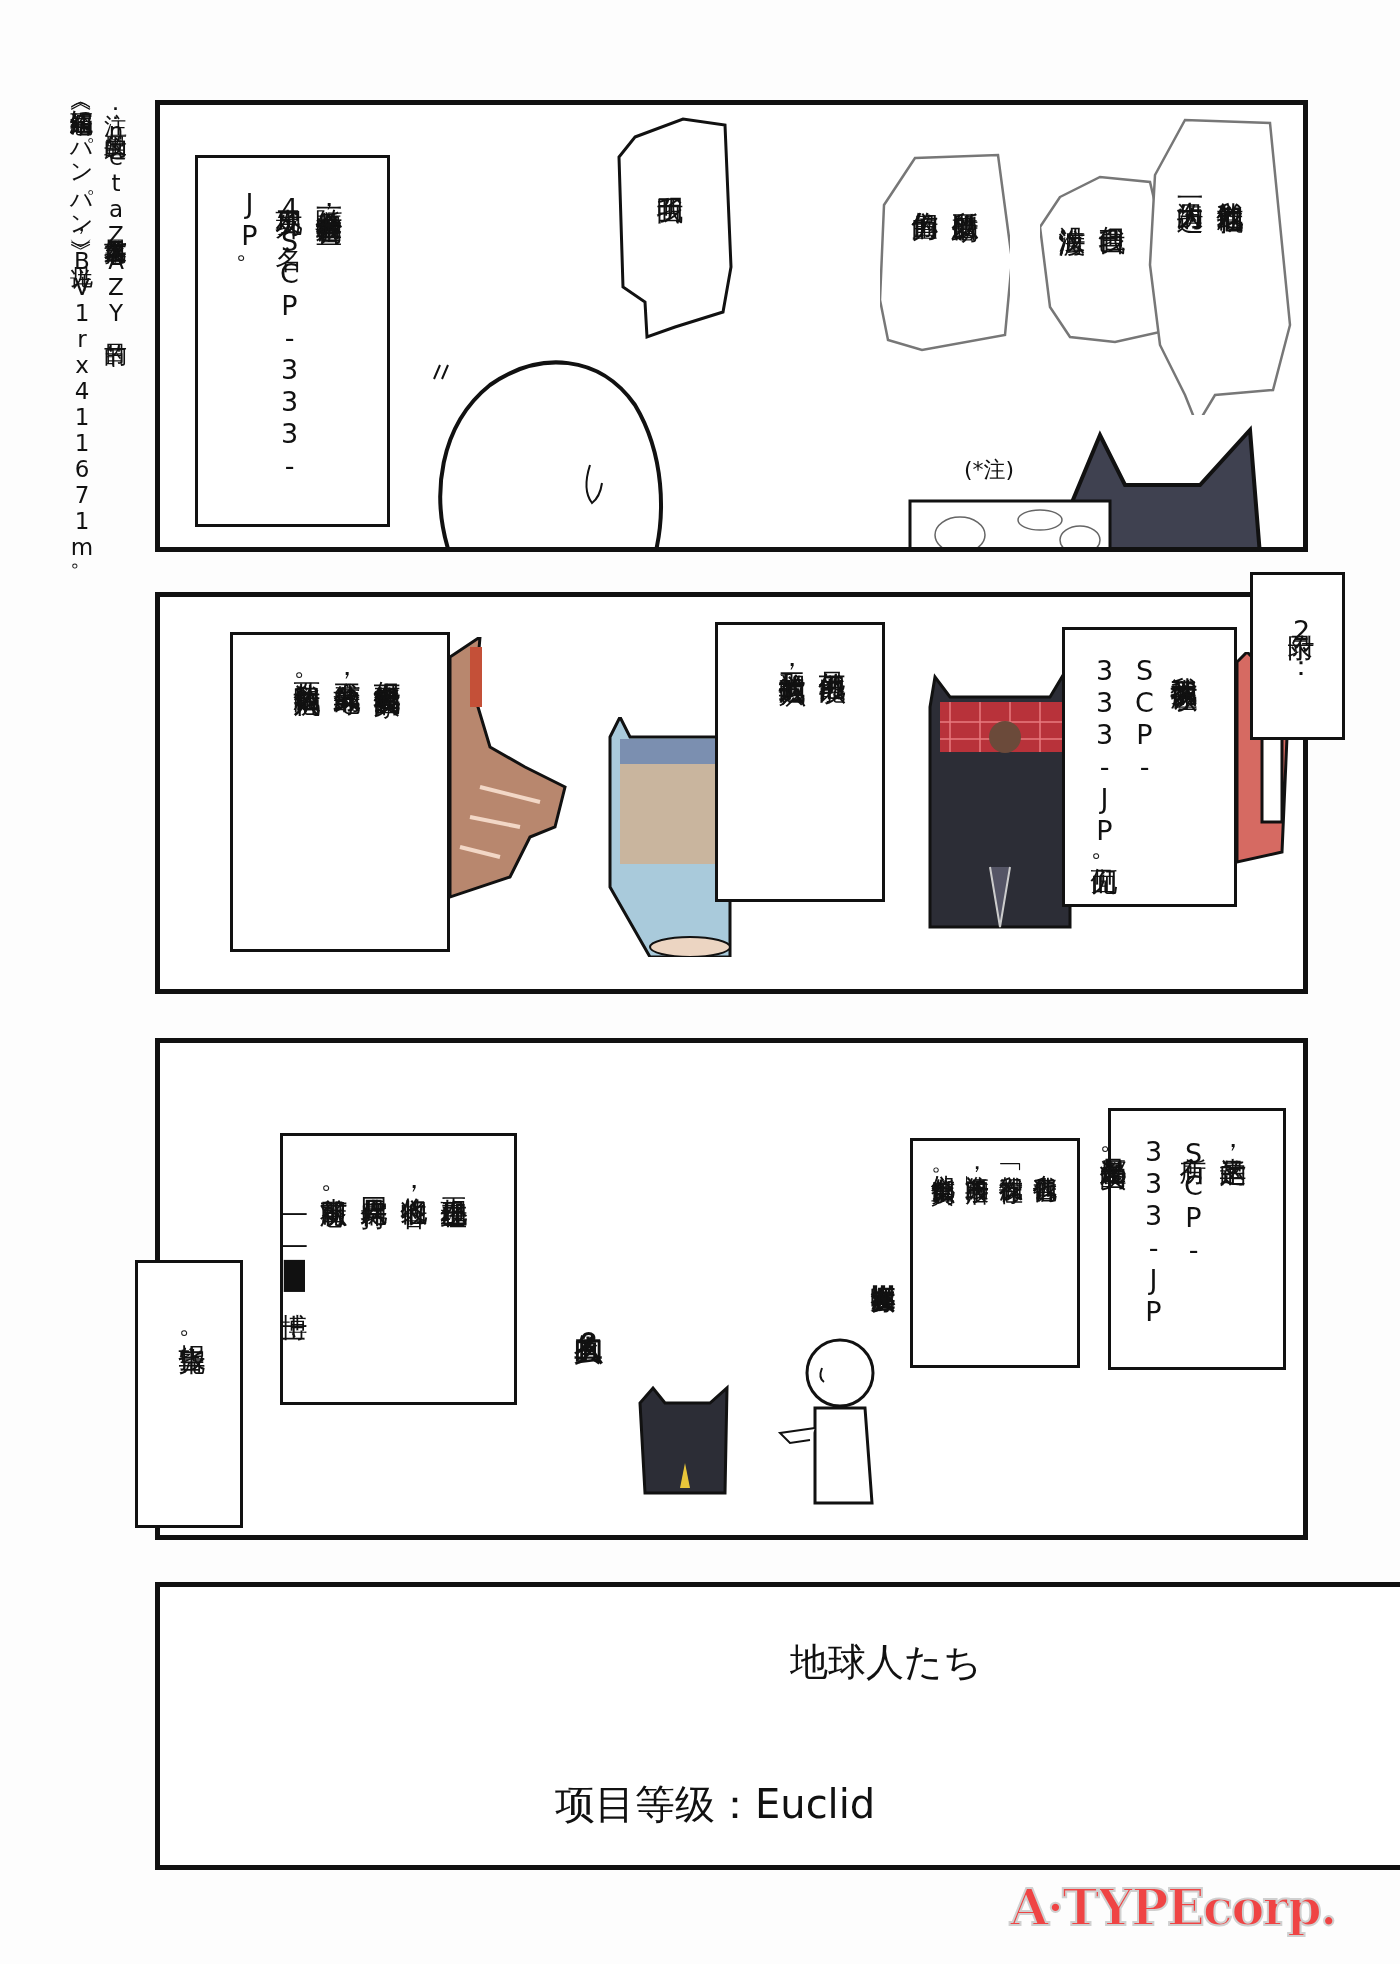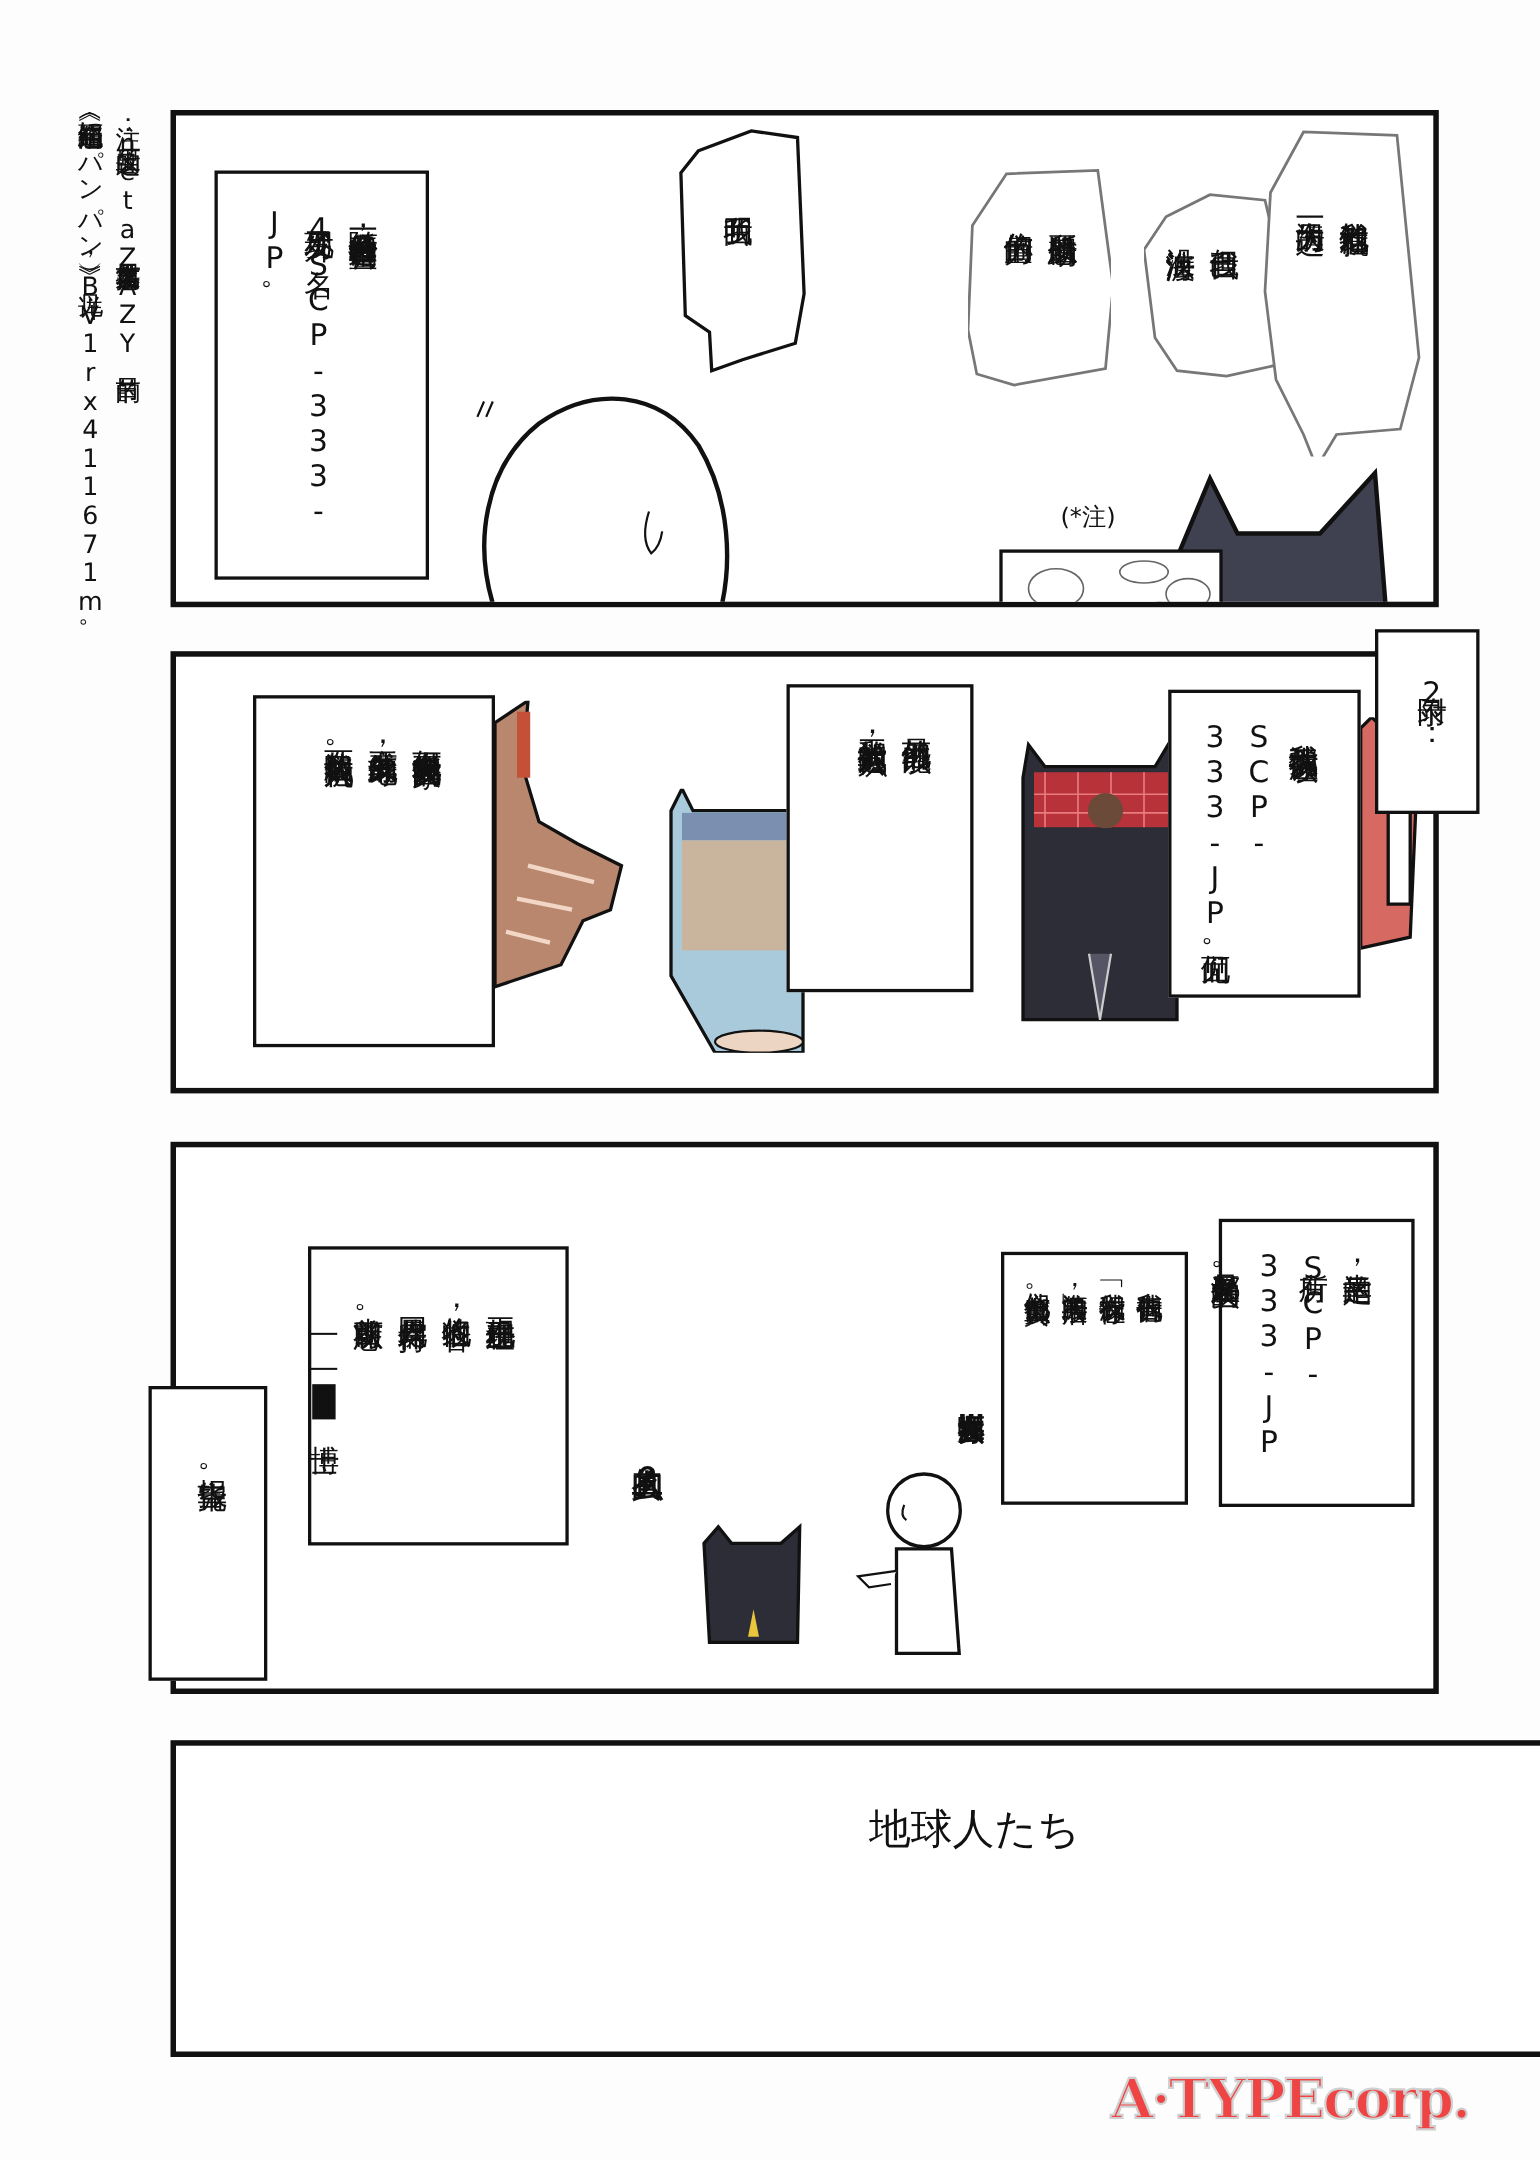--- a/index.html
+++ b/index.html
@@ -180,15 +180,16 @@
     </div>
   </div>
 </div>
 
 <div class="caption" style="left:135px; top:1260px; width:108px; height:268px;">
   <div class="vt" style="position:absolute; left:34px; top:60px;">报告完毕。</div>
 </div>
 
 <div class="panel" style="left:155px; top:1582px; width:1297px; height:288px;">
   <div class="title-sub" style="left:630px; top:50px;">地球人たち</div>
+  <div class="class-line" style="left:395px; top:190px;">项目等级：Euclid</div>
 </div>
 
 <div class="watermark" style="left:1010px; top:1878px;">A·TYPEcorp.</div>
 
 </body></html>

